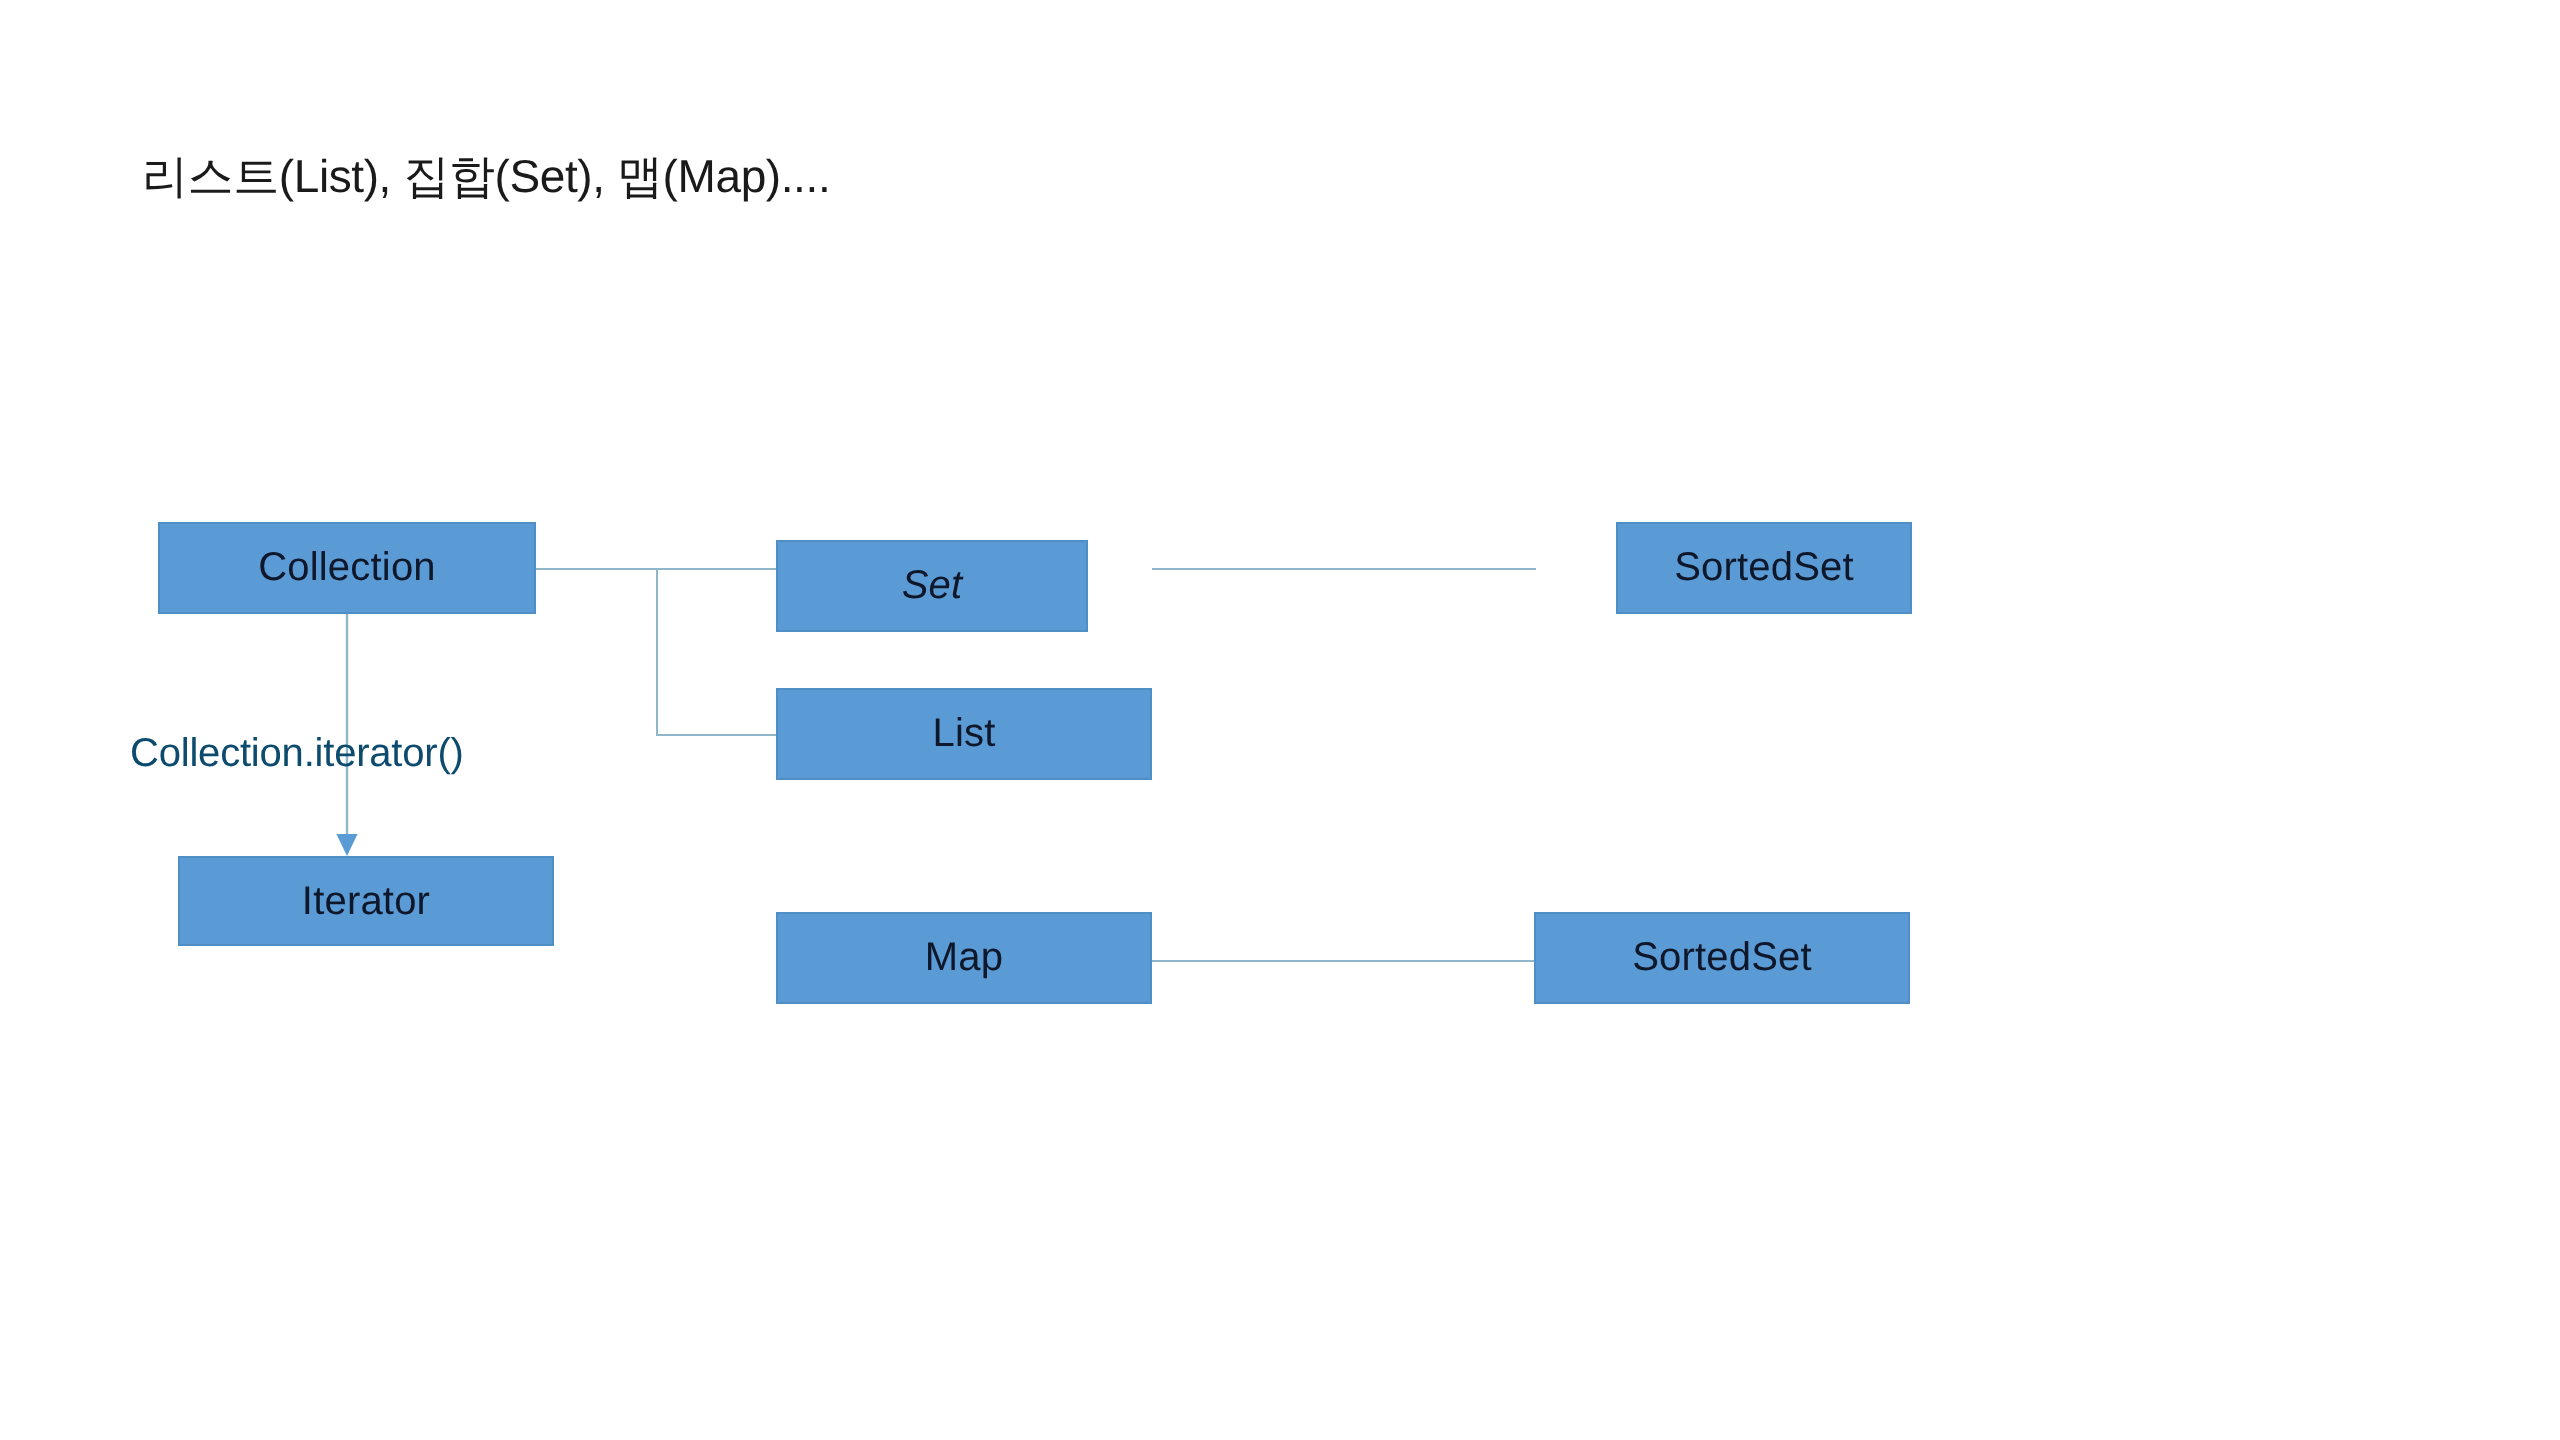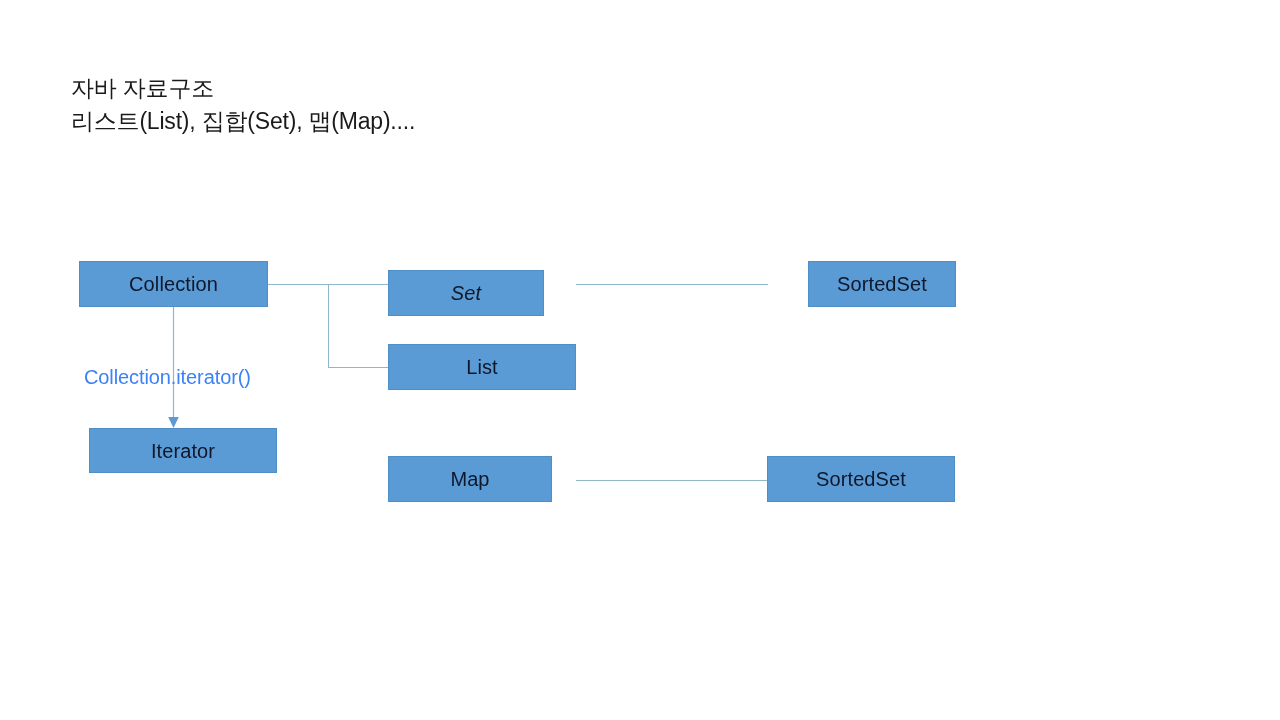--- a/index.html
+++ b/index.html
@@ -53,21 +53,21 @@
     justify-content: center;
     text-align: center;
     user-select: none;
   }
 
   #node-collection { left: 79px;  top: 261px; width: 189px; height: 46px; }
   #node-set        { left: 388px; top: 270px; width: 156px; height: 46px; font-style: italic; }
   #node-sortedset  { left: 808px; top: 261px; width: 148px; height: 46px; }
   #node-list       { left: 388px; top: 344px; width: 188px; height: 46px; }
   #node-iterator   { left: 89px;  top: 428px; width: 188px; height: 45px; }
-  #node-map        { left: 388px; top: 456px; width: 164px; height: 46px; }
+  #node-map        { left: 388px; top: 456px; width: 188px; height: 46px; }
   #node-sortedmap  { left: 767px; top: 456px; width: 188px; height: 46px; }
 
   
   .conn {
     position: absolute;
     background: #8FB6C9;
   }
   .conn.h { height: 1px; }
   .conn.v { width: 1px; }
 
@@ -91,36 +91,35 @@
     height: 122px;
     overflow: visible;
   }
   #arrow-collection-iterator svg {
     display: block;
   }
 
   
   #label-iterator-call {
     position: absolute;
-    left: 84px;
+    left: 65px;
     top: 364px;
-    color: #3b82f6;
+    color: #0c4a6e;
     font-size: 20px;
     line-height: 26px;
     white-space: nowrap;
     letter-spacing: -0.1px;
   }
 </style>
 </head>
 <body>
 
 <div id="slide">
 
   <div class="title-block">
-    <span class="title-line">자바 자료구조</span>
     <span class="title-line">리스트(List), 집합(Set), 맵(Map)....</span>
   </div>
 
   <div class="conn h" id="conn-collection-set-a"></div>
   <div class="conn v" id="conn-elbow-v"></div>
   <div class="conn h" id="conn-elbow-list"></div>
   <div class="conn h" id="conn-set-sortedset"></div>
   <div class="conn h" id="conn-map-sortedmap"></div>
 
   <div id="arrow-collection-iterator">

